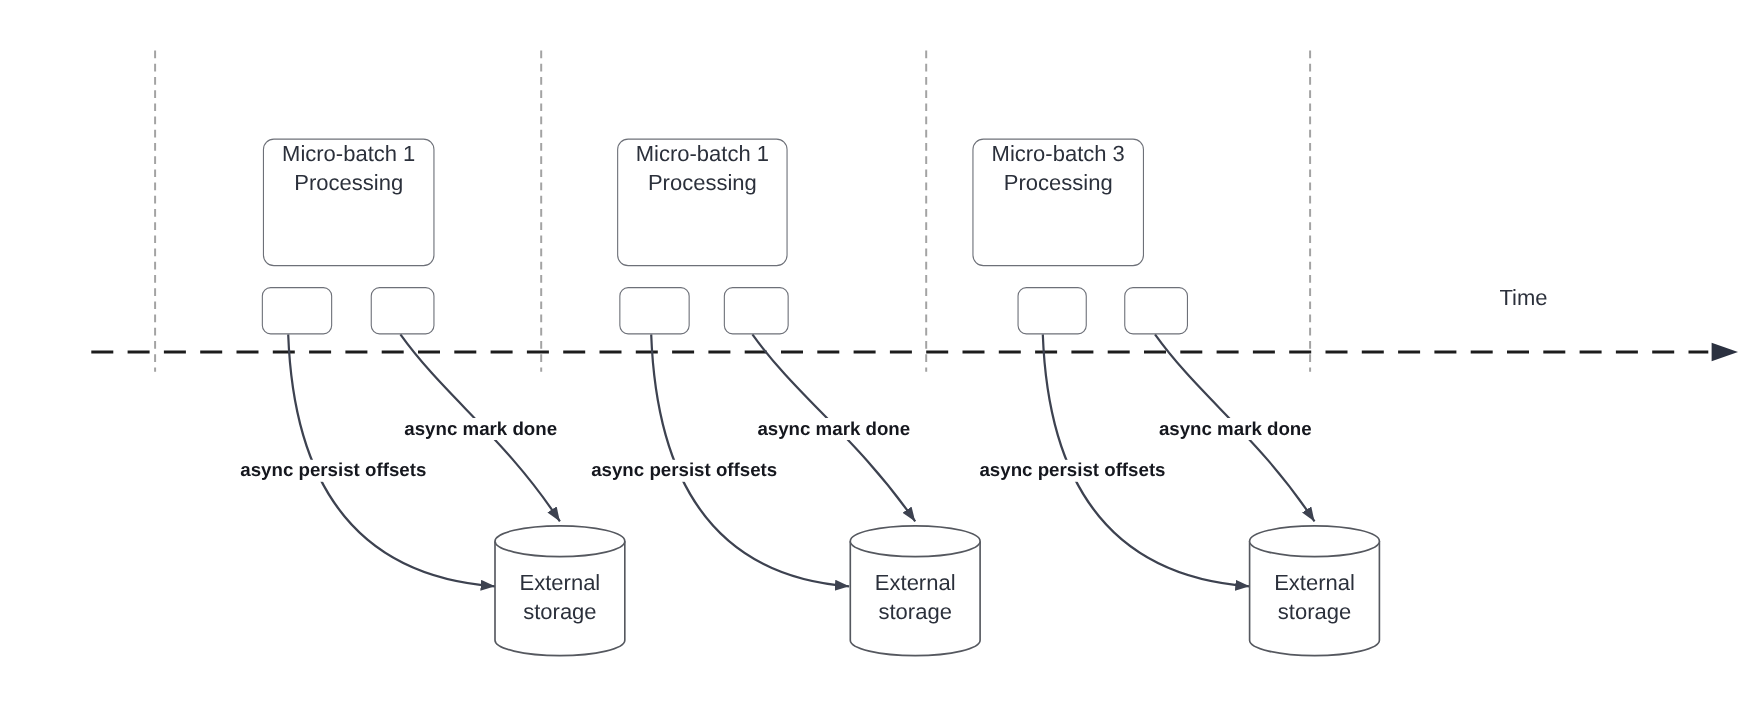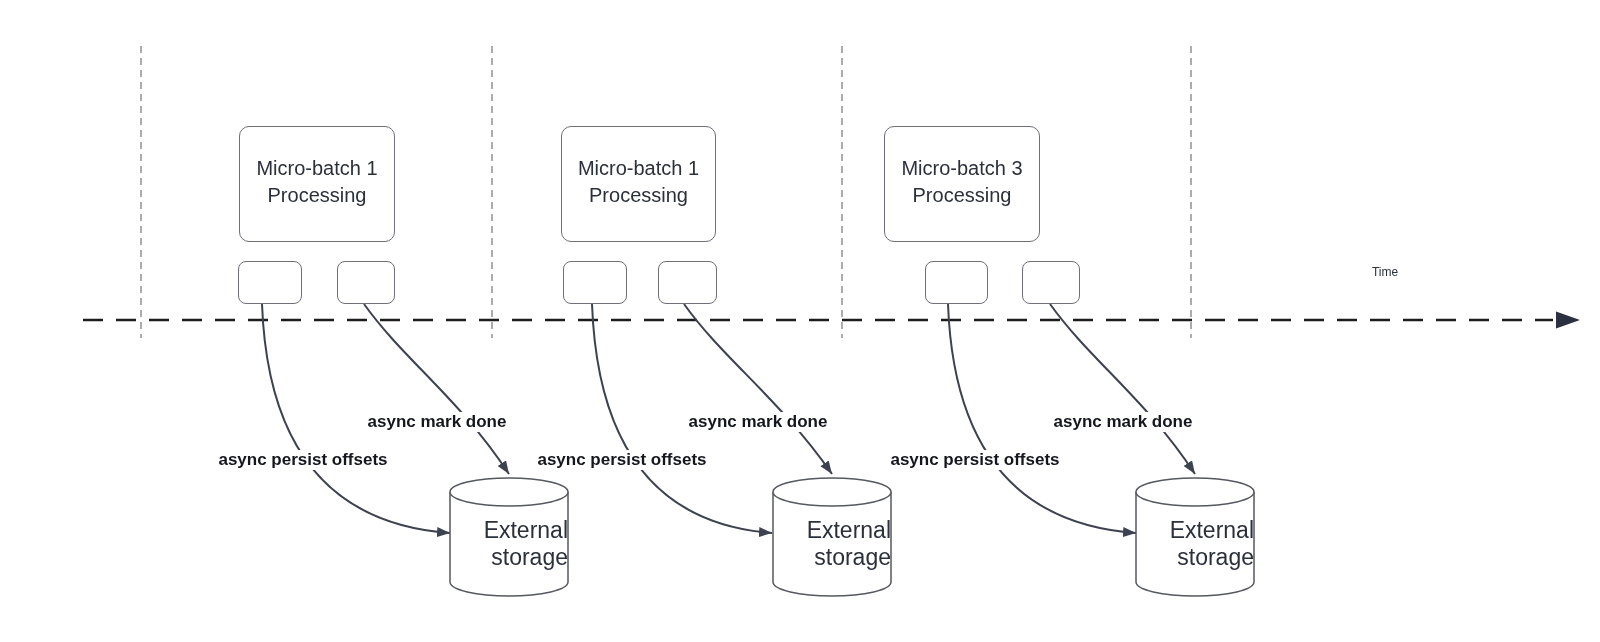--- a/index.html
+++ b/index.html
@@ -4,39 +4,39 @@
 <style>
   html,body{margin:0;padding:0;background:#fff;}
   .canvas{
     position:relative;width:1600px;height:642px;background:#ffffff;
     font-family:"Liberation Sans",sans-serif;overflow:hidden;
   }
   .canvas svg{position:absolute;left:0;top:0;}
   .proc-box{
     position:absolute;box-sizing:border-box;background:#fff;
     border:1.5px solid #6d7078;border-radius:10px;
-    display:flex;flex-direction:column;align-items:center;justify-content:center;
+    display:flex;flex-direction:column;align-items:center;
     font-size:20px;line-height:27px;color:#2b303b;text-align:center;padding-bottom:4px;
   }
   .mini-box{
     position:absolute;box-sizing:border-box;background:#fff;
     border:1.5px solid #6d7078;border-radius:8px;height:43px;top:261px;
   }
   .flow-label{
     position:absolute;transform:translate(-50%,-50%);
     font-weight:bold;font-size:17px;color:#15171e;background:#ffffff;
-    padding:0 3px;white-space:nowrap;margin-top:32px;
+    padding:0 3px;white-space:nowrap;
   }
   .cyl-text{
-    position:absolute;width:118px;top:517px;text-align:right;
-    font-size:23px;line-height:27px;color:#2b303b;
+    position:absolute;width:118px;top:517px;text-align:center;
+    font-size:20px;line-height:27px;color:#2b303b;
   }
   .time-label{
     position:absolute;left:1385px;top:272px;transform:translate(-50%,-50%);
-    font-size:12px;color:#2b303b;
+    font-size:20px;color:#2b303b;
   }
 </style>
 </head>
 <body>
 
 <div class="canvas">
 
   <svg width="1600" height="642" viewBox="0 0 1600 642">
     <defs>
       <marker id="ah" markerUnits="userSpaceOnUse" markerWidth="16" markerHeight="12" refX="13" refY="5" orient="auto">

